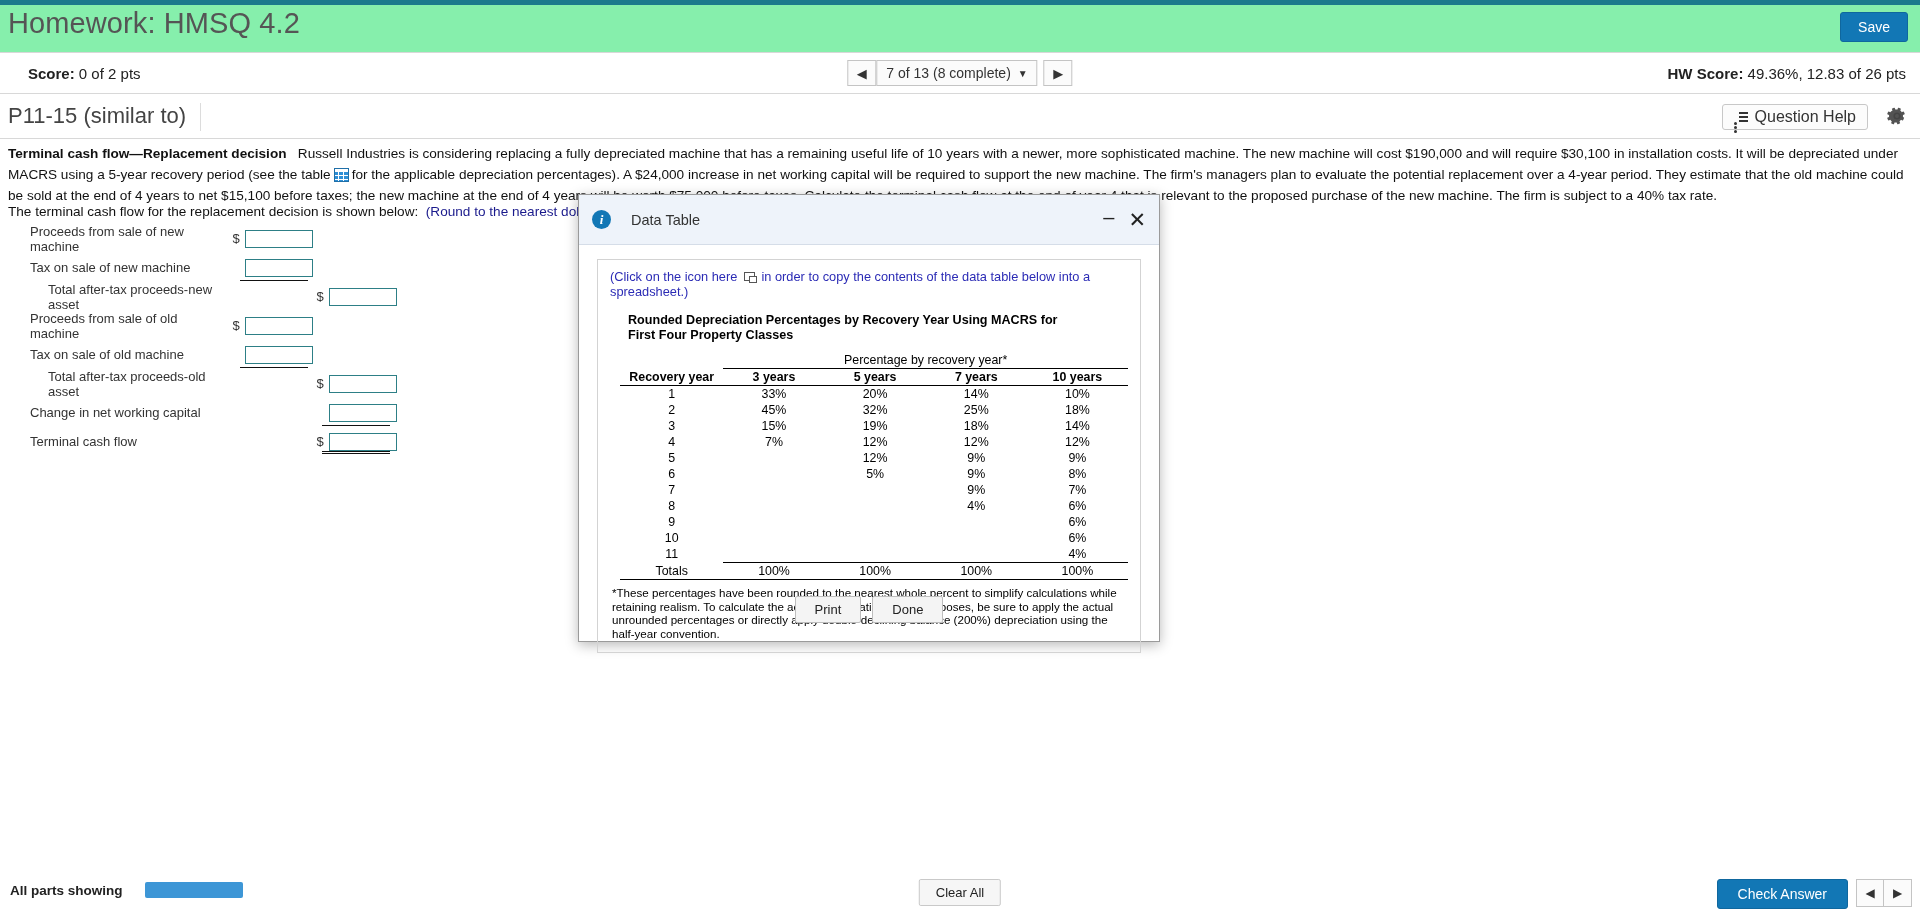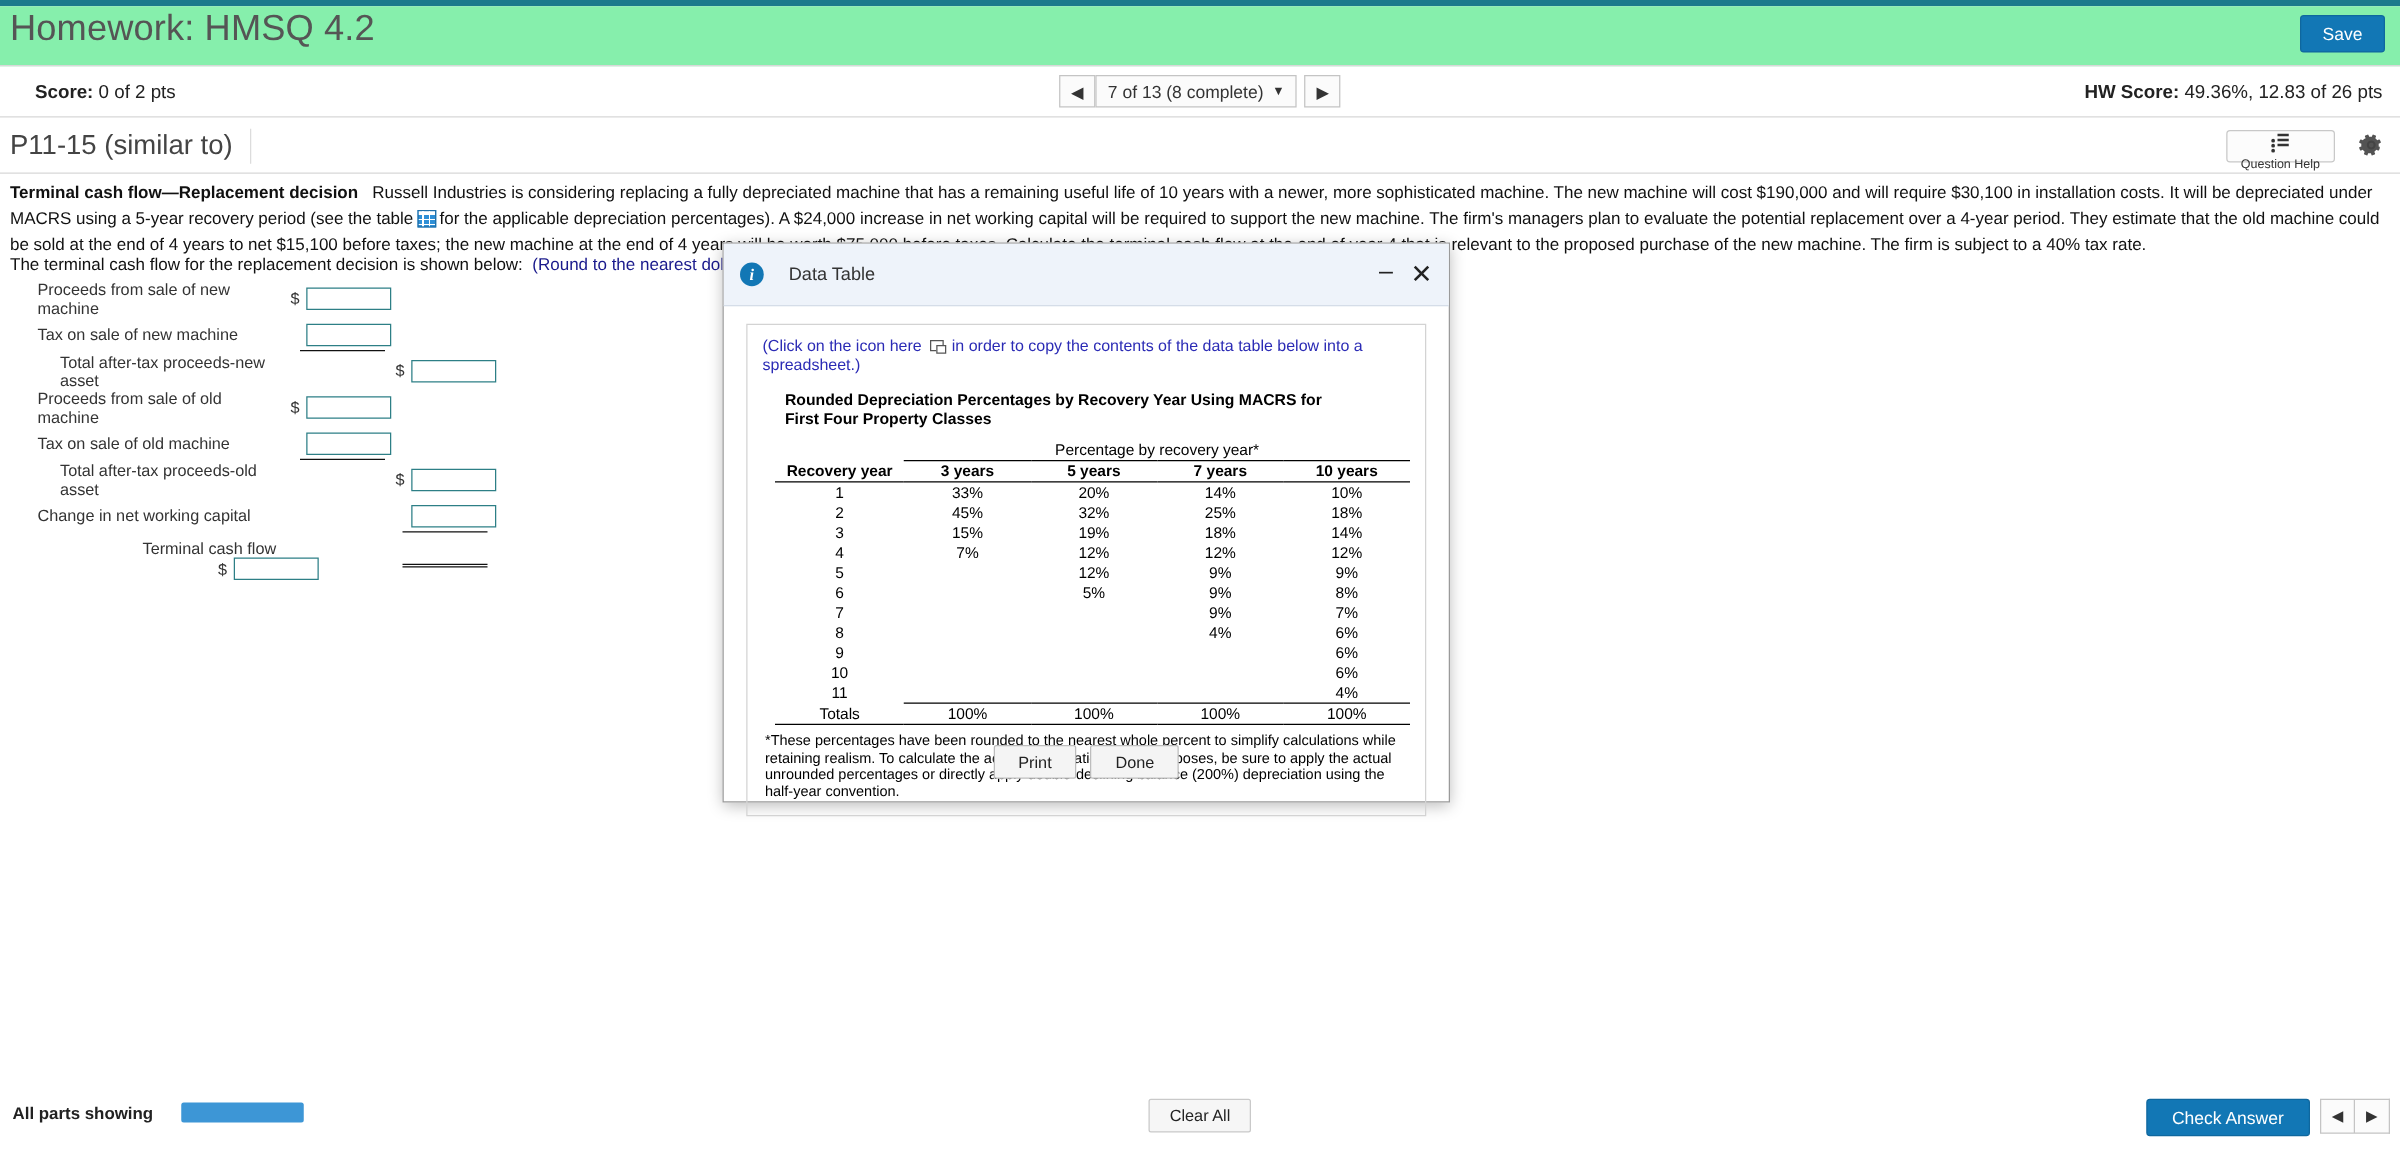--- a/index.html
+++ b/index.html
@@ -85,21 +85,21 @@
     position: absolute; left: 8px; top: 8px;
     font-size: 22px; color: #444;
     border-right: 1px solid #dcdcdc;
     padding-right: 14px; height: 28px;
   }
   .qhelp {
     position: absolute; right: 52px; top: 9px;
     border: 1px solid #c8c8c8; background: #fcfcfc;
     border-radius: 3px; height: 26px;
     display: flex; align-items: center; gap: 7px;
-    padding: 0 11px; font-size: 10px; color: #333; cursor: pointer; flex-direction: column;
+    padding: 0 11px; font-size: 16px; color: #333; cursor: pointer;
   }
   .list-icon { display: inline-block; width: 14px; }
   .list-icon i {
     display: block; height: 2px; background: #333; margin: 2px 0 2px 5px; width: 9px;
   }
   .list-icon i::before {
     content: ""; position: relative; left: -5px; top: -1px;
     display: inline-block; width: 3px; height: 3px;
     background: #333; border-radius: 50%;
   }
@@ -399,21 +399,21 @@
 
     <div class="frow">
       <div class="flabel">Change in net working capital</div>
       <div class="spacer-a"></div>
       <div class="col-b">
         <span class="dollar"></span>
         <div class="box"></div>
       </div>
     </div>
 
-    <div class="frow" style="position:relative;flex-direction:column;">
+    <div class="frow" style="position:relative;">
       <div class="rule-b" style="top:-6px;left:292px;"></div>
       <div class="flabel">Terminal cash flow</div>
       <div class="spacer-a"></div>
       <div class="col-b">
         <span class="dollar">$</span>
         <div class="box"></div>
       </div>
       <div class="dbl-rule" style="top:20px;left:292px;"></div>
     </div>
   </div>

